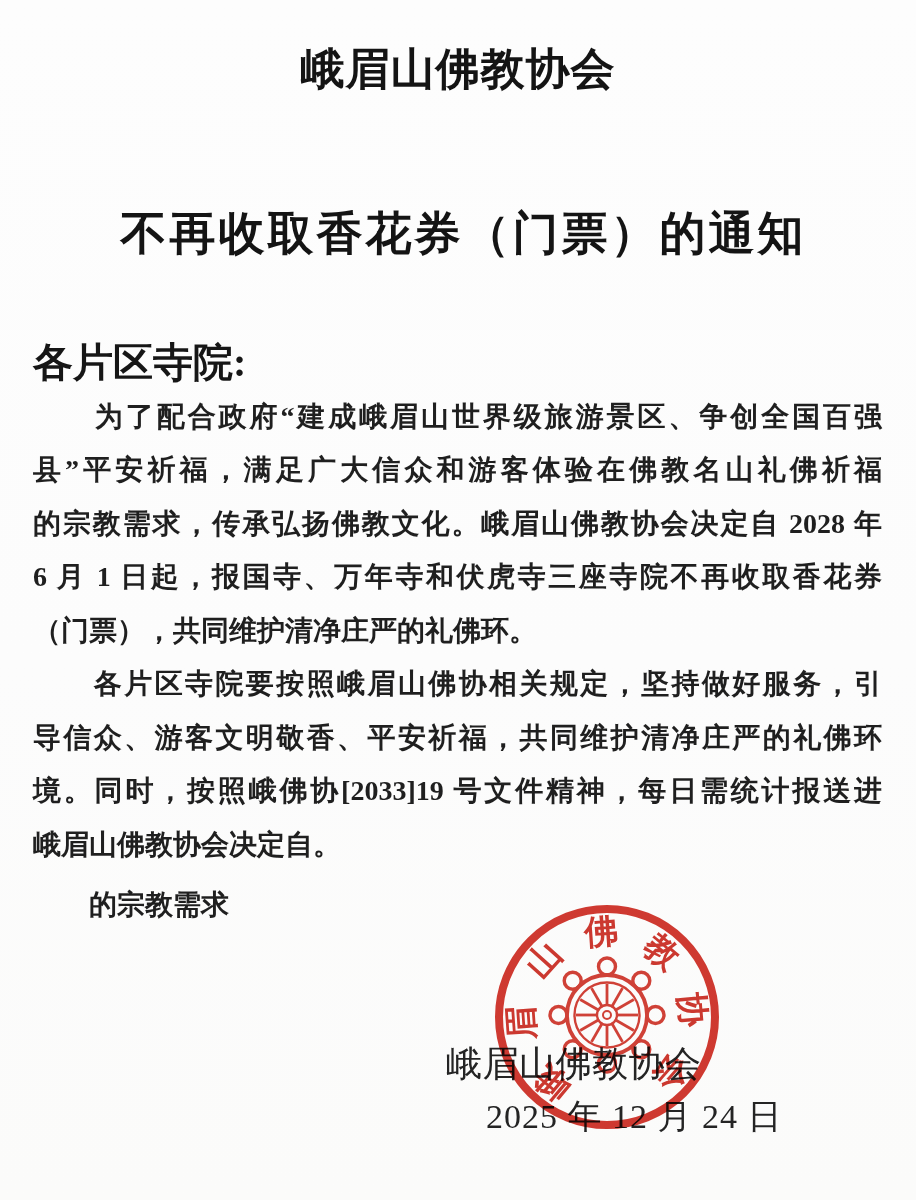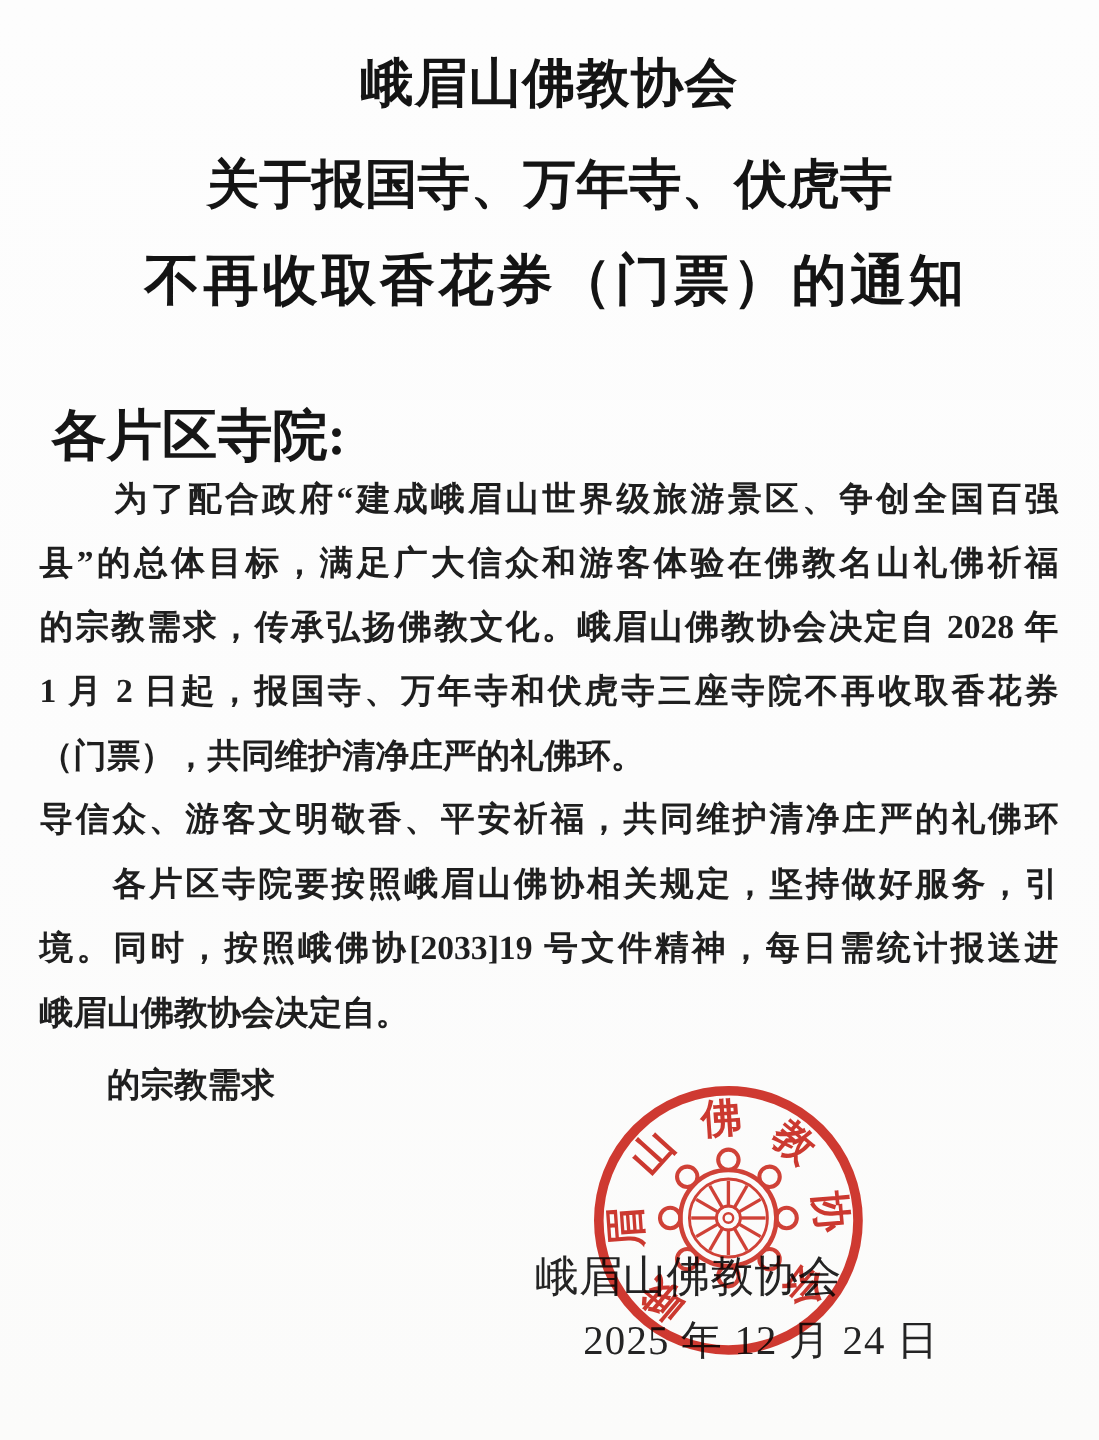--- a/index.html
+++ b/index.html
@@ -42,23 +42,22 @@
     white-space: nowrap;
     font-weight: bold;
   }
   .bline.full {
     white-space: normal;
     text-align: justify;
     text-align-last: justify;
   }
   .bline.salutation {
     font-weight: 700;
-    font-size: 46px;
+    font-size: 40px;
     color: #161616;
-    margin-left: 10px;
   }
   .bline.closing { margin-top: 7px; }
   
   .sig-name {
     position: absolute;
     left: 446px; top: 1040px;
     font-size: 36px;
     letter-spacing: 0.5px;
     color: #242424;
     white-space: nowrap;
@@ -87,32 +86,31 @@
     font-weight: 700;
     font-family: "Liberation Serif", "DejaVu Serif", serif;
   }
 </style>
 </head>
 <body>
 
 <div class="page">
 
   <h1 class="title-line t1">峨眉山佛教协会</h1>
-  <h1 class="title-line t2">关于报国寺、万年寺、伏虎寺</h1>
   <h1 class="title-line t3">不再收取香花券（门票）的通知</h1>
 
   <div class="body-block">
     <div class="bline salutation">各片区寺院:</div>
     <div class="bline full">　　为了配合政府“建成峨眉山世界级旅游景区、争创全国百强</div>
-    <div class="bline full">县”的总体目标，满足广大信众和游客体验在佛教名山礼佛祈福</div>
+    <div class="bline full">县”平安祈福，满足广大信众和游客体验在佛教名山礼佛祈福</div>
     <div class="bline full">的宗教需求，传承弘扬佛教文化。峨眉山佛教协会决定自 2028 年</div>
-    <div class="bline full">1 月 2 日起，报国寺、万年寺和伏虎寺三座寺院不再收取香花券</div>
+    <div class="bline full">6 月 1 日起，报国寺、万年寺和伏虎寺三座寺院不再收取香花券</div>
     <div class="bline">（门票），共同维护清净庄严的礼佛环。</div>
+    <div class="bline full">　　各片区寺院要按照峨眉山佛协相关规定，坚持做好服务，引</div>
     <div class="bline full">导信众、游客文明敬香、平安祈福，共同维护清净庄严的礼佛环</div>
-    <div class="bline full">　　各片区寺院要按照峨眉山佛协相关规定，坚持做好服务，引</div>
     <div class="bline full">境。同时，按照峨佛协[2033]19 号文件精神，每日需统计报送进</div>
     <div class="bline">峨眉山佛教协会决定自。</div>
     <div class="bline closing">　　的宗教需求</div>
   </div>
 
   <div class="sig-name">峨眉山佛教协会</div>
   <div class="sig-date">2025 年 12 月 24 日</div>
 
   <svg class="seal" viewBox="0 0 237 237" aria-hidden="true">
 

